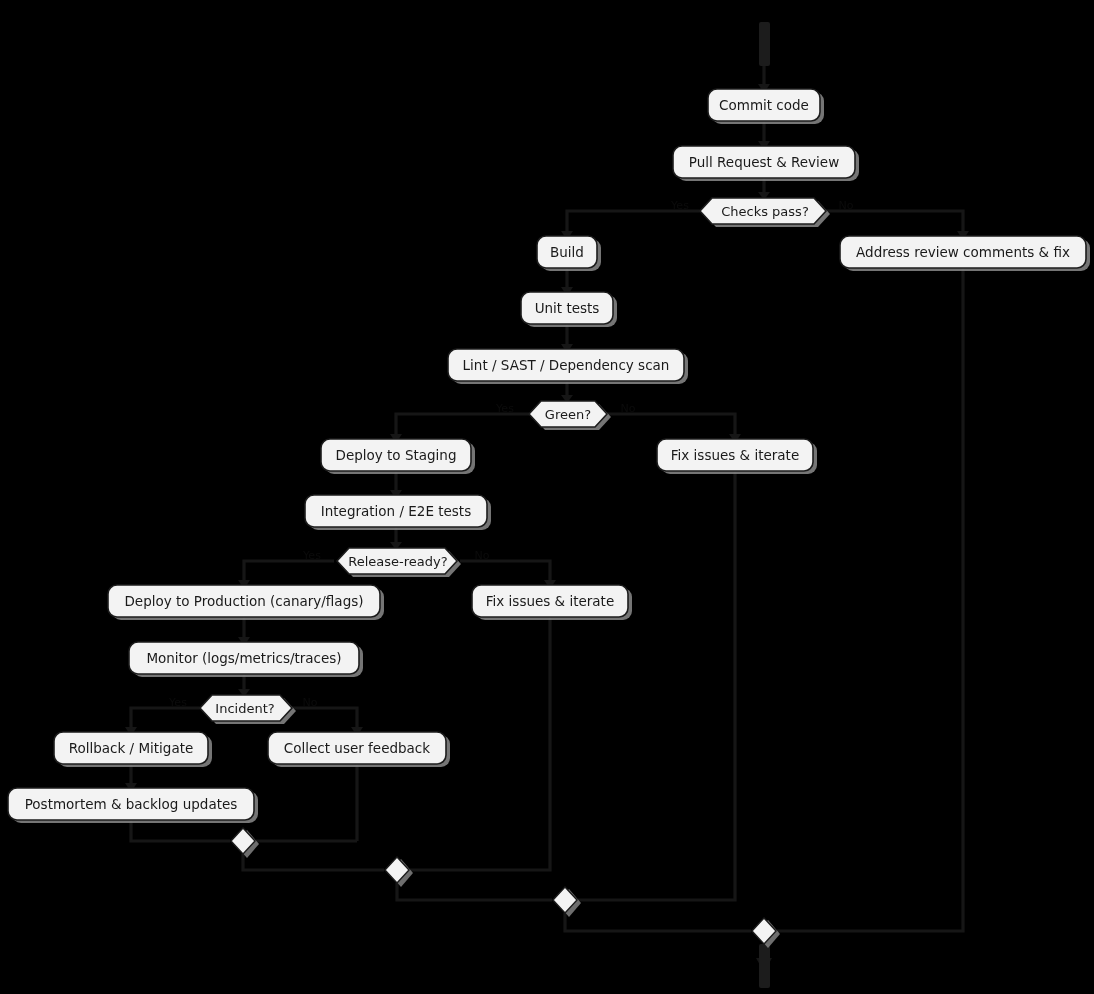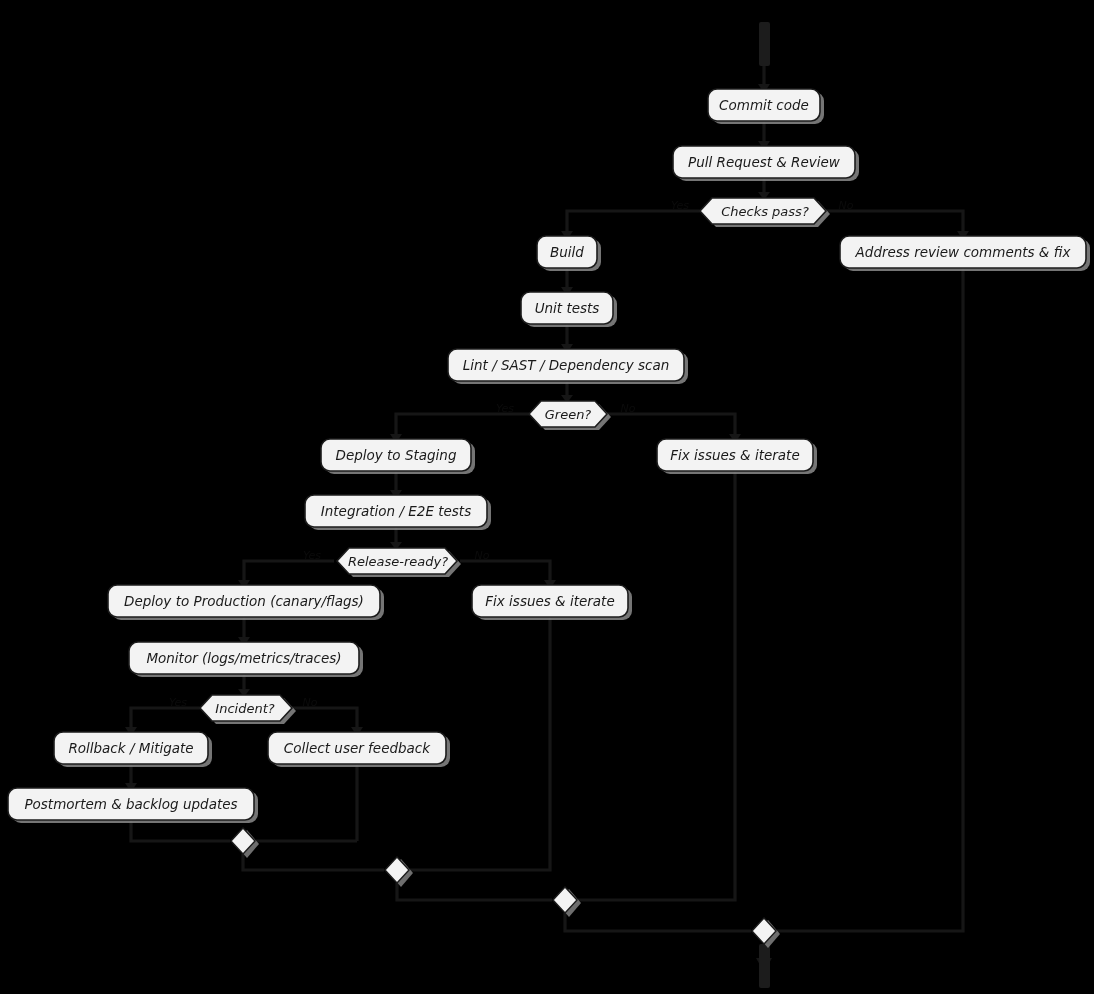--- a/index.html
+++ b/index.html
@@ -1,20 +1,20 @@
 <!DOCTYPE html>
 <html><head>
 <meta charset="utf-8">
 <style>
   html,body{margin:0;padding:0;background:#000;}
   body{
     width:1094px;height:994px;overflow:hidden;
     font-family:"DejaVu Sans","Liberation Sans",sans-serif;
   }
-  #canvas{position:relative;width:1010px;height:994px;background:#000;font-style:italic;}
+  #canvas{position:relative;width:1010px;height:994px;background:#000;}
   svg{position:absolute;left:0;top:0;width:1094px;height:994px;}
   .node-label{
     font-family:"DejaVu Sans","Liberation Sans",sans-serif;
     font-size:13.5px;fill:#1a1a1a;dominant-baseline:middle;text-anchor:middle;
   }
   .node-label.small{font-size:13px;}
   .edge-label{
     font-family:"DejaVu Sans","Liberation Sans",sans-serif;
     font-size:11px;fill:#0b0b0b;dominant-baseline:middle;text-anchor:middle;
   }

